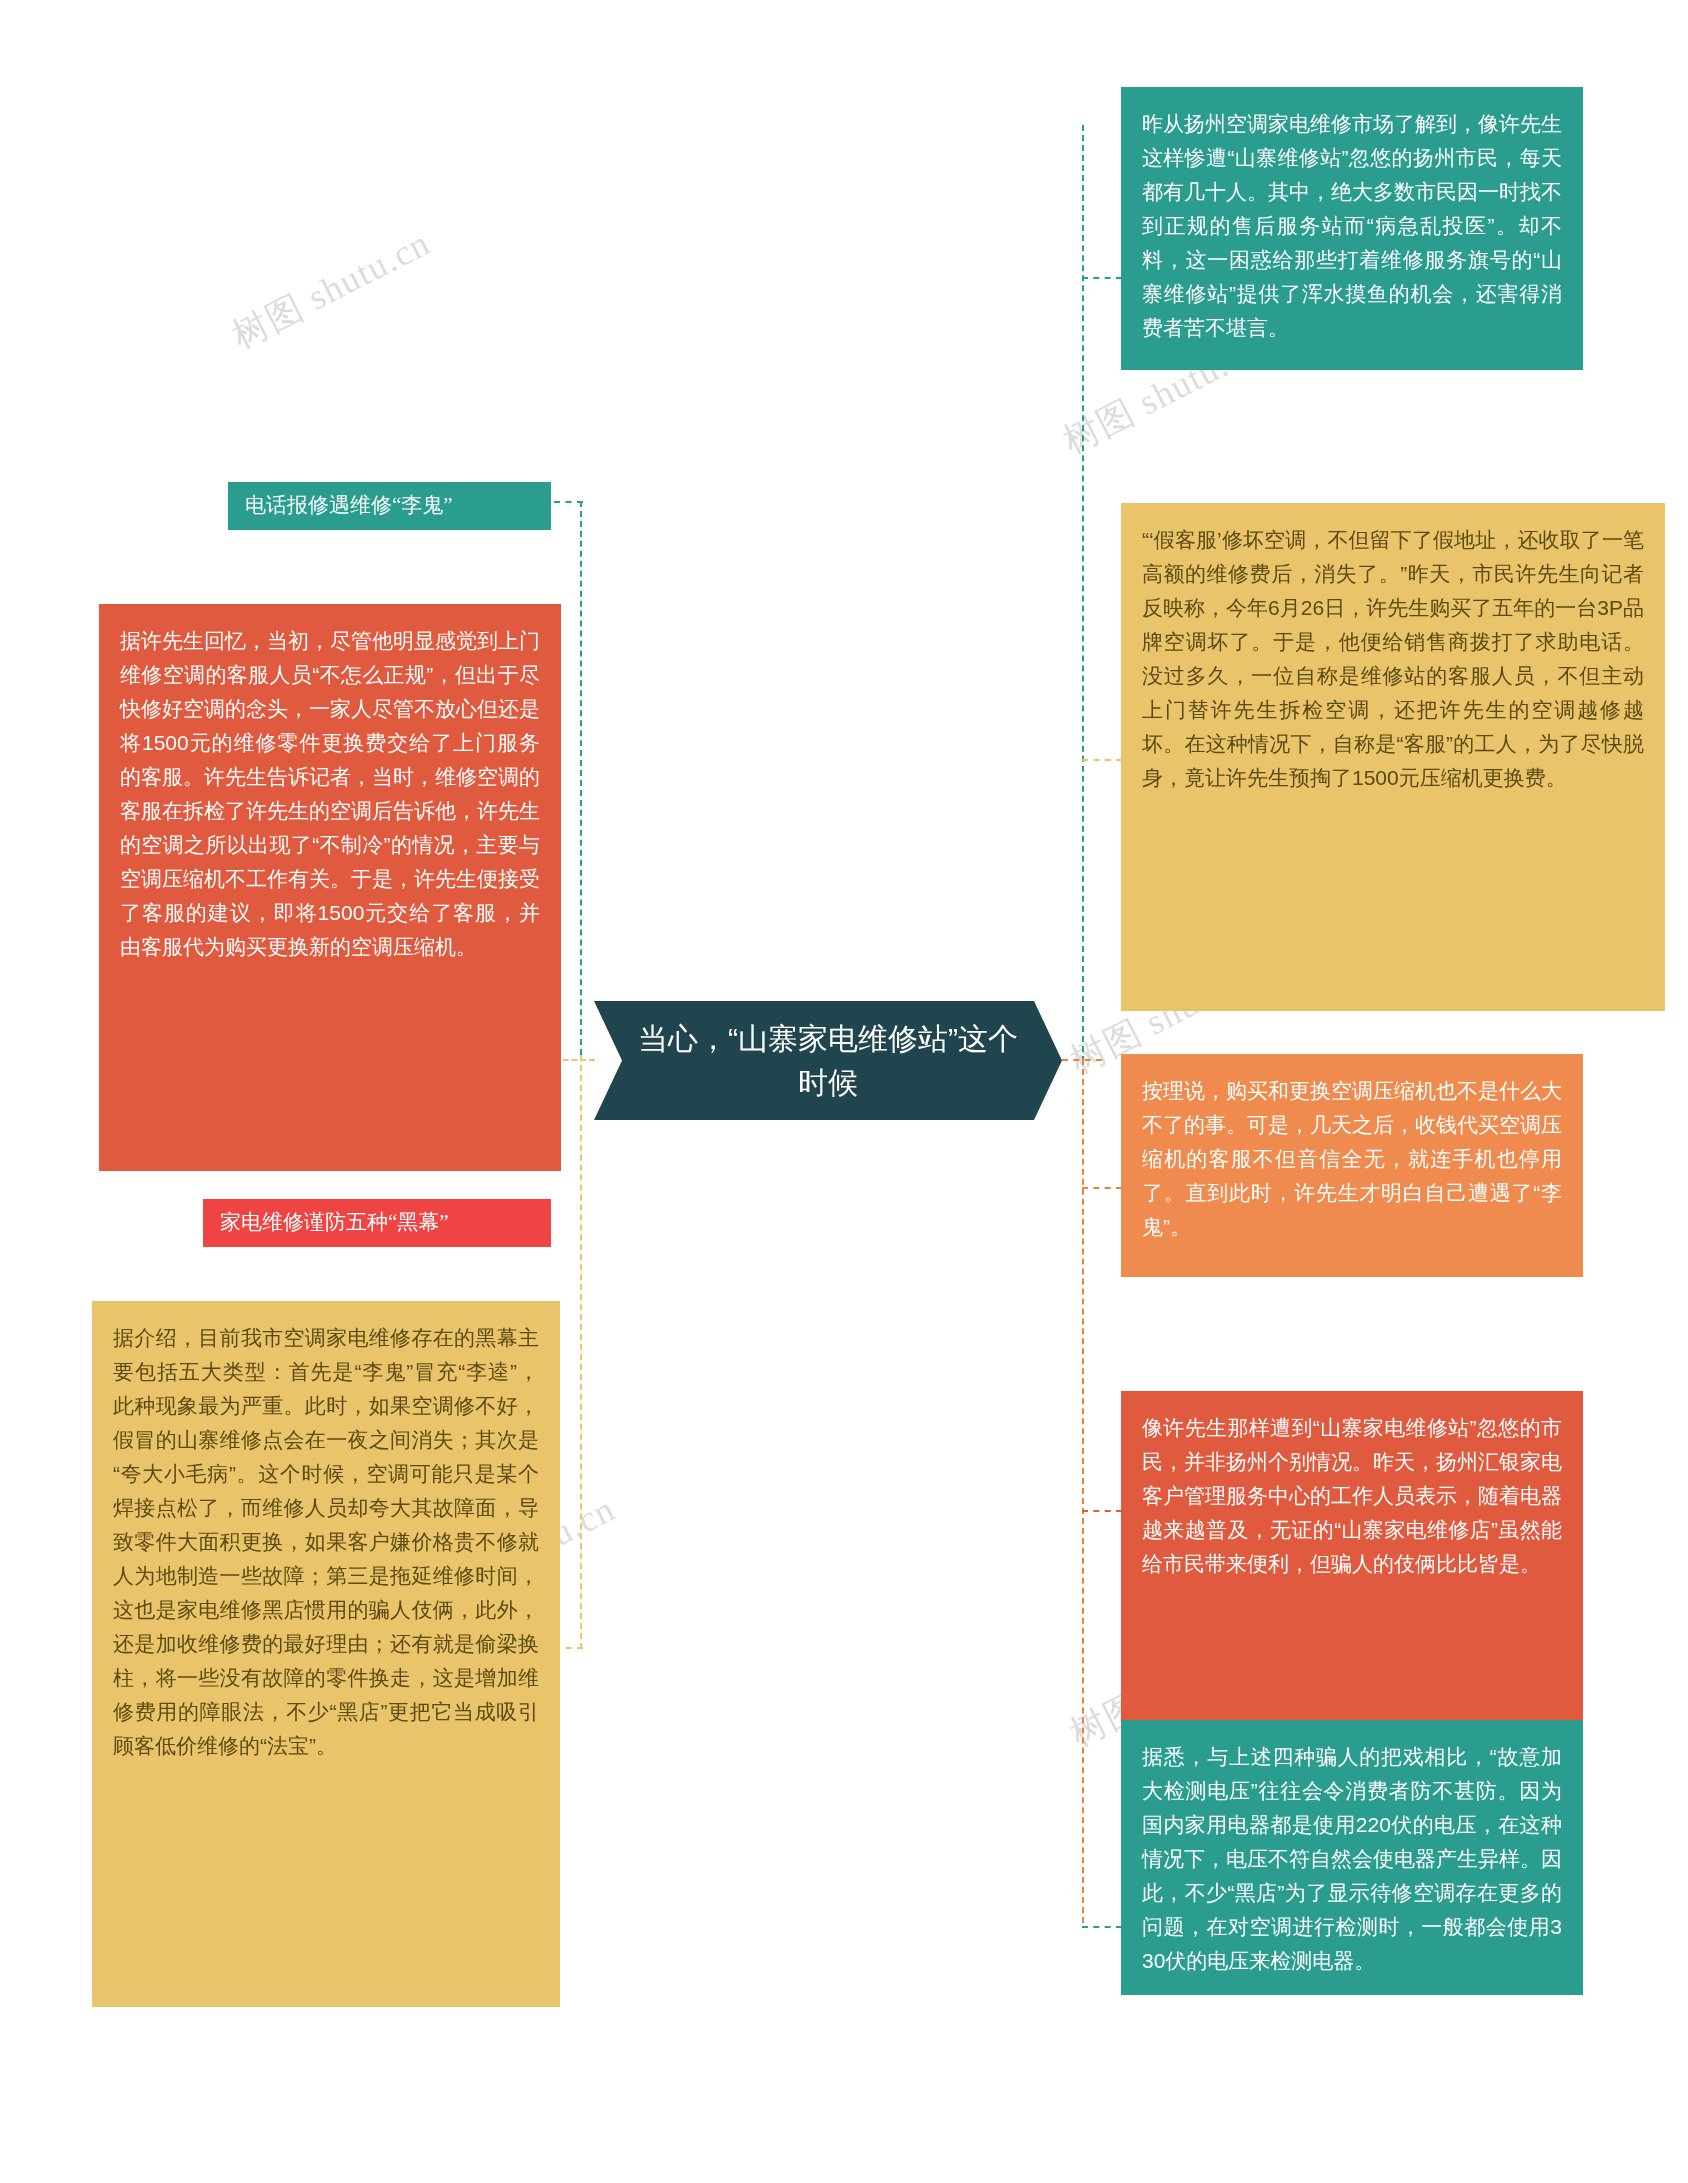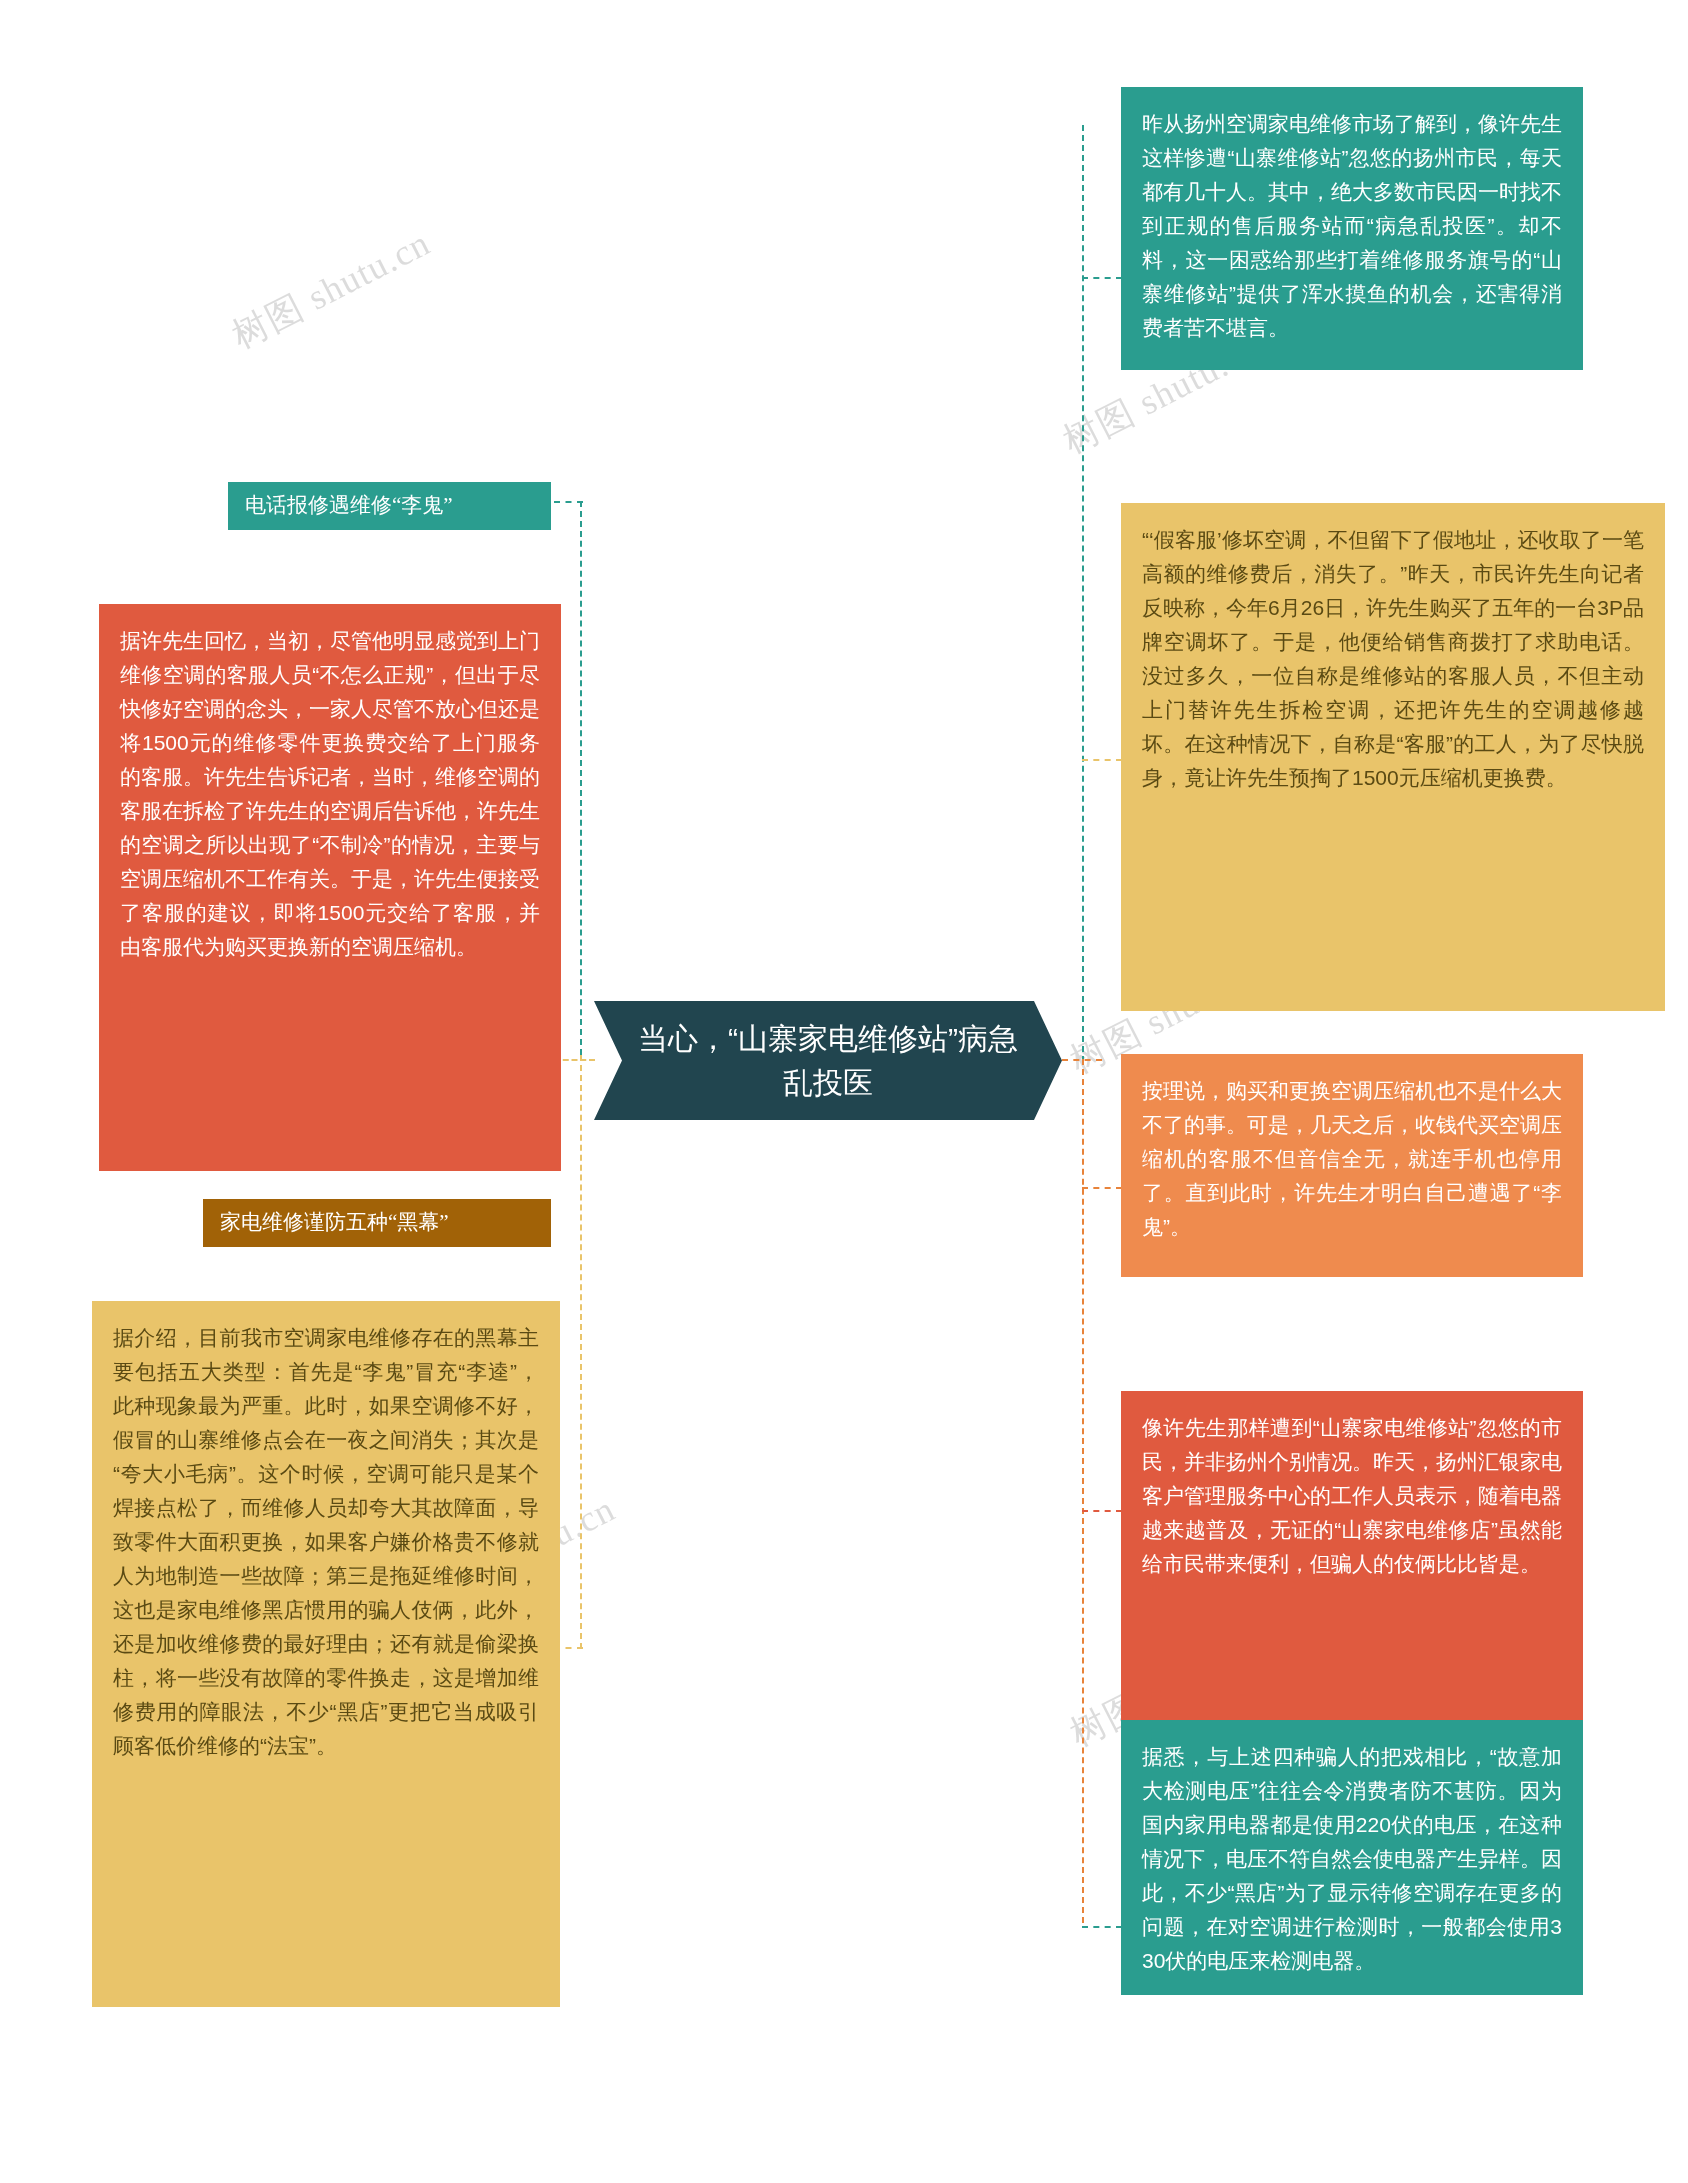--- a/index.html
+++ b/index.html
@@ -68,21 +68,21 @@
     position: absolute;
     font-size: 21px;
     line-height: 1.4;
     padding: 9.2px 17px;
     box-sizing: border-box;
     color: #ffffff;
     white-space: nowrap;
     font-family: Liberation Serif, serif;
   }
   .chip-teal   { background: #2a9d8f; }
-  .chip-orange { background: #a16207; }
+  .chip-orange { background: #ef4444; }
 
   
   .card {
     position: absolute;
     box-sizing: border-box;
     padding: 20px 21px 22.4px 21px;
     font-size: 21px;
     line-height: 1.62;
     color: #ffffff;
     text-align: justify;
@@ -111,21 +111,21 @@
 
 <div class="conn vline-teal" style="left:1082px; top:125px;  height:937px;"></div>
 <div class="conn vline-orange" style="left:1082px; top:1059px; height:864px;"></div>
 <div class="conn hline-green" style="left:1082px; top:277px;  width:40px;"></div>
 <div class="conn hline-yellow" style="left:1082px; top:759px; width:40px;"></div>
 <div class="conn hline-orange" style="left:1082px; top:1187px; width:40px;"></div>
 <div class="conn hline-red" style="left:1082px; top:1510px; width:40px;"></div>
 <div class="conn hline-green" style="left:1082px; top:1926px; width:40px;"></div>
 <div class="conn hline-orange" style="left:1062px; top:1059px; width:40px;"></div>
 
-<div class="center-node">当心，“山寨家电维修站”病急乱投医</div>
+<div class="center-node">当心，“山寨家电维修站”这个时候</div>
 
 <div class="chip chip-teal" style="left:228px; top:482px; width:323px;">电话报修遇维修“李鬼”</div>
 
 <div class="card card-red" style="left:99px; top:584px; width:462px; height:567px;">据许先生回忆，当初，尽管他明显感觉到上门维修空调的客服人员“不怎么正规”，但出于尽快修好空调的念头，一家人尽管不放心但还是将1500元的维修零件更换费交给了上门服务的客服。许先生告诉记者，当时，维修空调的客服在拆检了许先生的空调后告诉他，许先生的空调之所以出现了“不制冷”的情况，主要与空调压缩机不工作有关。于是，许先生便接受了客服的建议，即将1500元交给了客服，并由客服代为购买更换新的空调压缩机。</div>
 
 <div class="chip chip-orange" style="left:203px; top:1199px; width:348px;">家电维修谨防五种“黑幕”</div>
 
 <div class="card card-yellow" style="left:92px; top:1301px; width:468px; height:706px;">据介绍，目前我市空调家电维修存在的黑幕主要包括五大类型：首先是“李鬼”冒充“李逵”，此种现象最为严重。此时，如果空调修不好，假冒的山寨维修点会在一夜之间消失；其次是“夸大小毛病”。这个时候，空调可能只是某个焊接点松了，而维修人员却夸大其故障面，导致零件大面积更换，如果客户嫌价格贵不修就人为地制造一些故障；第三是拖延维修时间，这也是家电维修黑店惯用的骗人伎俩，此外，还是加收维修费的最好理由；还有就是偷梁换柱，将一些没有故障的零件换走，这是增加维修费用的障眼法，不少“黑店”更把它当成吸引顾客低价维修的“法宝”。</div>
 
 <div class="card card-teal" style="left:1121px; top:87px; width:462px; height:283px;">昨从扬州空调家电维修市场了解到，像许先生这样惨遭“山寨维修站”忽悠的扬州市民，每天都有几十人。其中，绝大多数市民因一时找不到正规的售后服务站而“病急乱投医”。却不料，这一困惑给那些打着维修服务旗号的“山寨维修站”提供了浑水摸鱼的机会，还害得消费者苦不堪言。</div>

